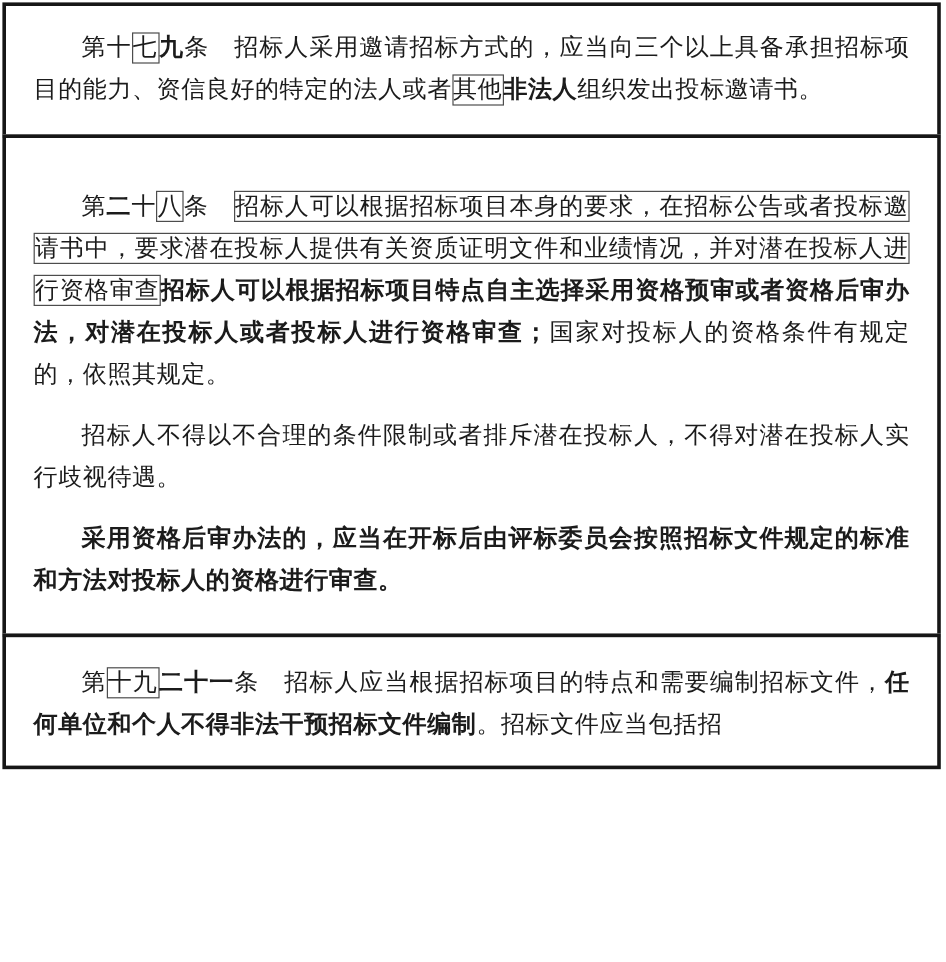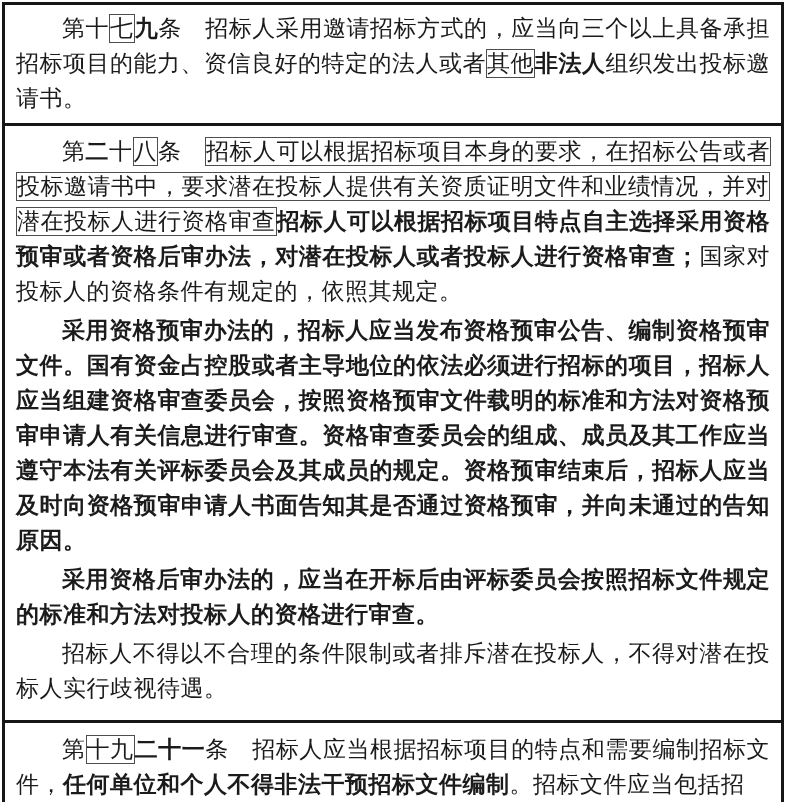--- a/index.html
+++ b/index.html
@@ -23,32 +23,32 @@
   .doc-section {
     border: 3px solid #161616;
     background: #ffffff;
     padding: 2px 7px 3px 7px;
     margin-top: -3px;
   }
   .doc-section:first-child {
     margin-top: 0;
   }
   .doc-section.sec-mid {
-    padding-top: 4px;
+    padding-top: 24px;
     padding-bottom: 10px;
   }
   .doc-section.sec-last {
     padding-top: 5px;
     padding-bottom: 0;
   }
   .para {
-    margin: 4px;
+    margin: 16px;
     text-indent: 2em;
     text-align: justify;
-    font-size: 23px;
+    font-size: 20px;
     line-height: 35px;
     letter-spacing: 0.5px;
     word-break: break-all;
   }
   
   .run-normal {
     font-family: "Liberation Serif", "DejaVu Serif", serif;
     font-weight: 400;
   }
   
@@ -68,20 +68,19 @@
 </style>
 </head>
 <body>
 
 <div class="doc">
     <section class="doc-section sec-first">
       <p class="para"><span class="run-normal">第十</span><span class="run-deleted">七</span><span class="run-inserted">九</span><span class="run-normal">条　招标人采用邀请招标方式的，应当向三个以上具备承担招标项目的能力、资信良好的特定的法人或者</span><span class="run-deleted">其他</span><span class="run-inserted">非法人</span><span class="run-normal">组织发出投标邀请书。</span></p>
     </section>
     <section class="doc-section sec-mid">
       <p class="para"><span class="run-normal">第</span><span class="run-inserted">二</span><span class="run-normal">十</span><span class="run-deleted">八</span><span class="run-normal">条　</span><span class="run-deleted">招标人可以根据招标项目本身的要求，在招标公告或者投标邀请书中，要求潜在投标人提供有关资质证明文件和业绩情况，并对潜在投标人进行资格审查</span><span class="run-inserted">招标人可以根据招标项目特点自主选择采用资格预审或者资格后审办法，对潜在投标人或者投标人进行资格审查；</span><span class="run-normal">国家对投标人的资格条件有规定的，依照其规定。</span></p>
-      <p class="para"><span class="run-inserted">采用资格预审办法的，招标人应当发布资格预审公告、编制资格预审文件。国有资金占控股或者主导地位的依法必须进行招标的项目，招标人应当组建资格审查委员会，按照资格预审文件载明的标准和方法对资格预审申请人有关信息进行审查。资格审查委员会的组成、成员及其工作应当遵守本法有关评标委员会及其成员的规定。资格预审结束后，招标人应当及时向资格预审申请人书面告知其是否通过资格预审，并向未通过的告知原因。</span></p>
+      <p class="para"><span class="run-normal">招标人不得以不合理的条件限制或者排斥潜在投标人，不得对潜在投标人实行歧视待遇。</span></p>
       <p class="para"><span class="run-inserted">采用资格后审办法的，应当在开标后由评标委员会按照招标文件规定的标准和方法对投标人的资格进行审查。</span></p>
-      <p class="para"><span class="run-normal">招标人不得以不合理的条件限制或者排斥潜在投标人，不得对潜在投标人实行歧视待遇。</span></p>
     </section>
     <section class="doc-section sec-last">
       <p class="para"><span class="run-normal">第</span><span class="run-deleted">十九</span><span class="run-inserted">二十一</span><span class="run-normal">条　招标人应当根据招标项目的特点和需要编制招标文件，</span><span class="run-inserted">任何单位和个人不得非法干预招标文件编制</span><span class="run-normal">。招标文件应当包括招</span></p>
     </section>
   </div>
 
 </body></html>

